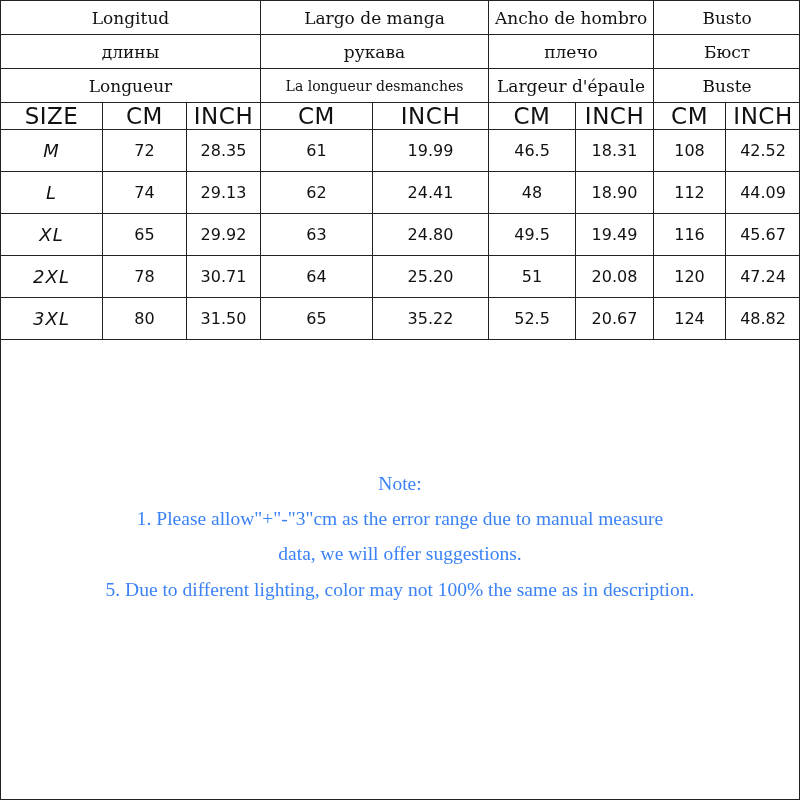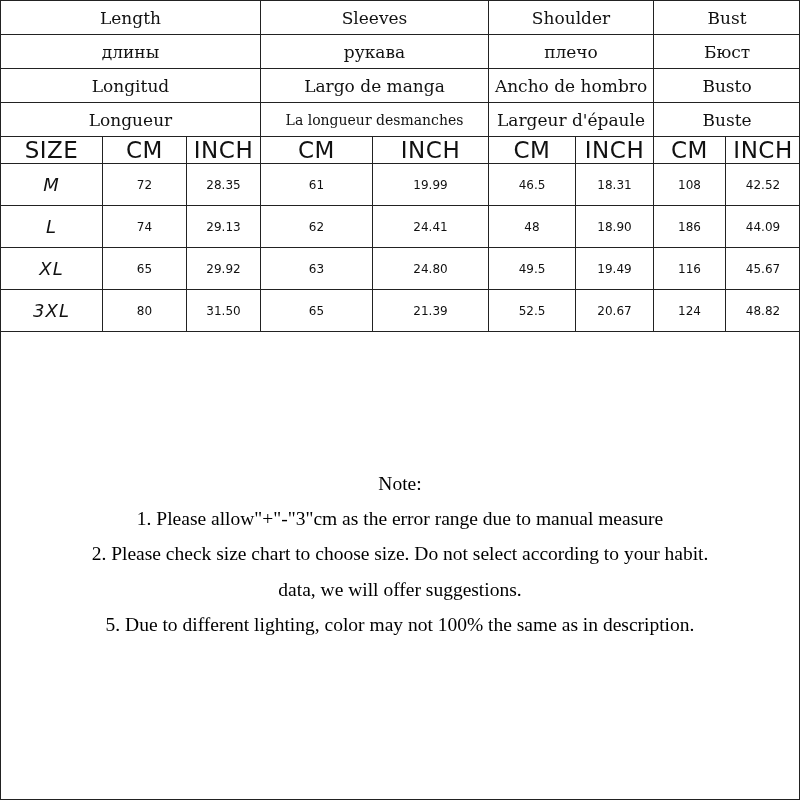--- a/index.html
+++ b/index.html
@@ -2,23 +2,23 @@
 <html><head>
 <meta charset="utf-8">
 <style>
   html, body { margin:0; padding:0; background:#fff; }
   body { width:800px; height:800px; position:relative; overflow:hidden; }
   .frame { position:absolute; left:0; top:0; width:798px; height:798px; border:1px solid #222; box-sizing:content-box; }
   table.size-table { position:absolute; left:0; top:0; width:800px; border-collapse:collapse; table-layout:fixed; }
   table.size-table td { border:1.5px solid #222; text-align:center; padding:0; color:#111; }
   .hdr td { height:33px; font-family:"DejaVu Serif", "Liberation Serif", serif; font-size:17px; }
   .unit td { height:26px; font-family:"DejaVu Sans", sans-serif; font-size:23px; font-weight:normal; letter-spacing:0.5px; }
-  .data td { height:41px; font-family:"DejaVu Sans", sans-serif; font-size:12px; }
+  .data td { height:41px; font-family:"DejaVu Sans", sans-serif; font-size:16px; }
   .data td.size { font-family:"DejaVu Sans", sans-serif; font-size:18px; font-style:italic; letter-spacing:1px; }
-  .notes { position:absolute; left:0; top:466px; width:800px; text-align:center; font-family:"Liberation Serif", "DejaVu Serif", serif; font-size:19.5px; color:#000000; }
+  .notes { position:absolute; left:0; top:466px; width:800px; text-align:center; font-family:"Liberation Serif", "DejaVu Serif", serif; font-size:19.5px; color:#3b82f6; }
   .notes div { height:35.2px; line-height:35.2px; white-space:nowrap; }
 </style>
 </head>
 <body>
 
 <div class="frame"></div>
 
 <table class="size-table">
   <colgroup>
     <col style="width:102px">
@@ -26,36 +26,30 @@
       <col style="width:74px">
     <col style="width:112px">
       <col style="width:116px">
     <col style="width:87px">
       <col style="width:78px">
     <col style="width:72px">
       <col style="width:75px">
   </colgroup>
   <tbody>
     <tr class="hdr">
-      <td colspan="3">Length</td>
-      <td colspan="2">Sleeves</td>
-      <td colspan="2">Shoulder</td>
-      <td colspan="2">Bust</td>
+      <td colspan="3">Longitud</td>
+      <td colspan="2">Largo de manga</td>
+      <td colspan="2">Ancho de hombro</td>
+      <td colspan="2">Busto</td>
     </tr>
     <tr class="hdr">
       <td colspan="3">длины</td>
       <td colspan="2">рукава</td>
       <td colspan="2">плечо</td>
       <td colspan="2">Бюст</td>
-    </tr>
-    <tr class="hdr">
-      <td colspan="3">Longitud</td>
-      <td colspan="2">Largo de manga</td>
-      <td colspan="2">Ancho de hombro</td>
-      <td colspan="2">Busto</td>
     </tr>
     <tr class="hdr">
       <td colspan="3">Longueur</td>
       <td colspan="2" style="font-size:14px;white-space:nowrap">La longueur desmanches</td>
       <td colspan="2">Largeur d'épaule</td>
       <td colspan="2">Buste</td>
     </tr>
     <tr class="unit">
       <td>SIZE</td>
       <td>CM</td>
@@ -79,47 +73,57 @@
       <td>42.52</td>
     </tr>
     <tr class="data">
       <td class="size">L</td>
       <td>74</td>
       <td>29.13</td>
       <td>62</td>
       <td>24.41</td>
       <td>48</td>
       <td>18.90</td>
-      <td>186</td>
+      <td>112</td>
       <td>44.09</td>
     </tr>
     <tr class="data">
       <td class="size">XL</td>
       <td>65</td>
       <td>29.92</td>
       <td>63</td>
       <td>24.80</td>
       <td>49.5</td>
       <td>19.49</td>
       <td>116</td>
       <td>45.67</td>
     </tr>
     <tr class="data">
+      <td class="size">2XL</td>
+      <td>78</td>
+      <td>30.71</td>
+      <td>64</td>
+      <td>25.20</td>
+      <td>51</td>
+      <td>20.08</td>
+      <td>120</td>
+      <td>47.24</td>
+    </tr>
+    <tr class="data">
       <td class="size">3XL</td>
       <td>80</td>
       <td>31.50</td>
       <td>65</td>
-      <td>21.39</td>
+      <td>35.22</td>
       <td>52.5</td>
       <td>20.67</td>
       <td>124</td>
       <td>48.82</td>
     </tr>
   </tbody>
 </table>
 
 <div class="notes">
   <div>Note:</div>
   <div>1. Please allow"+"-"3"cm as the error range due to manual measure</div>
-  <div>2. Please check size chart to choose size. Do not select according to your habit.</div>
   <div>data, we will offer suggestions.</div>
   <div>5. Due to different lighting, color may not 100% the same as in description.</div>
 </div>
 
 </body></html>

